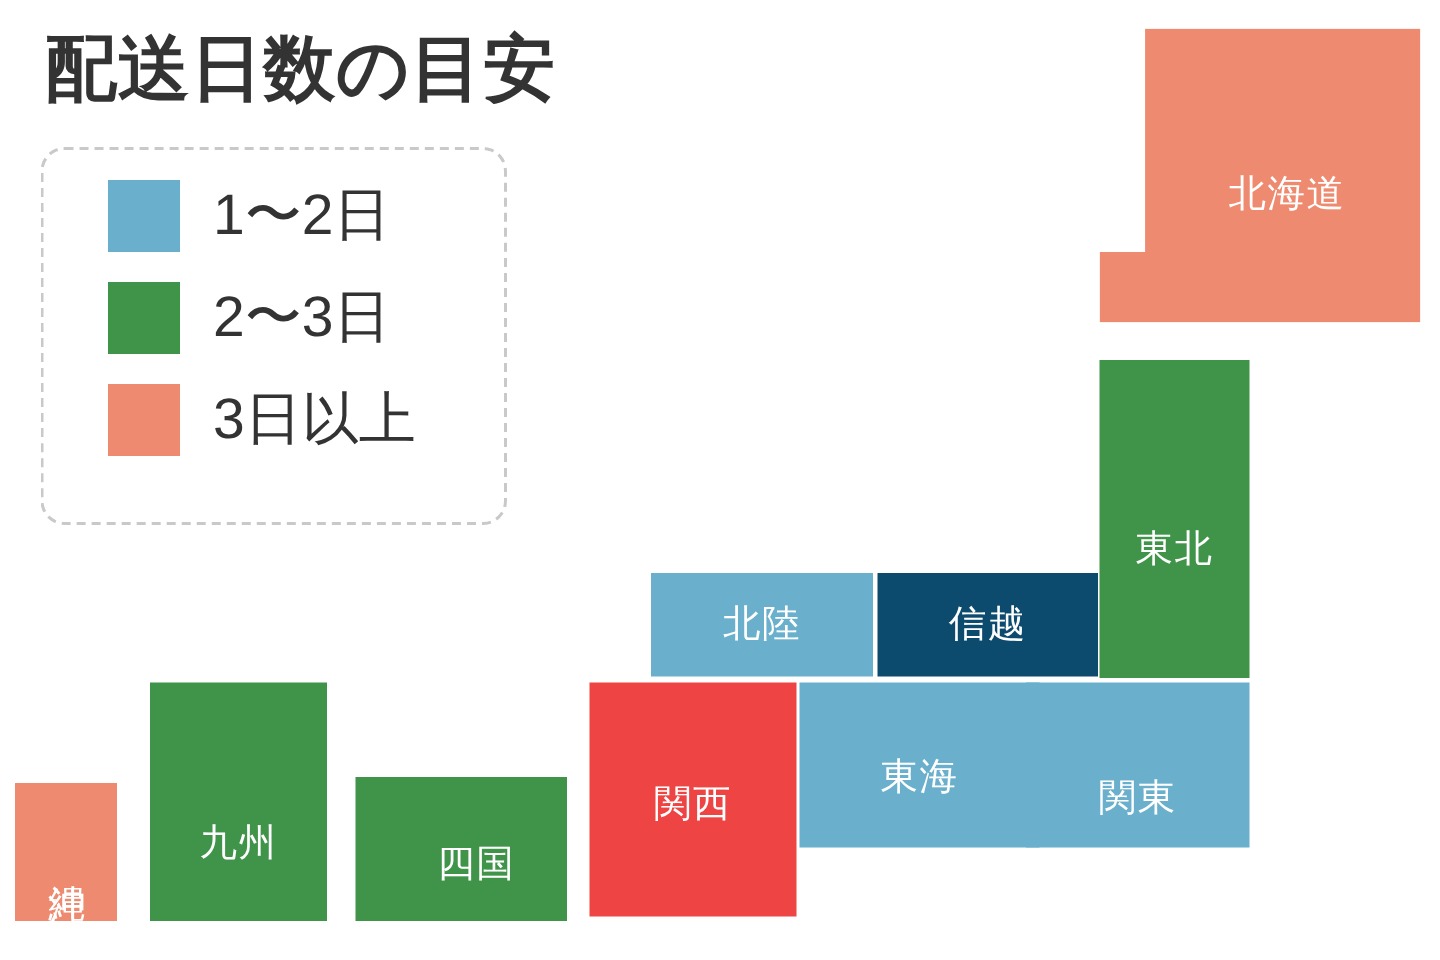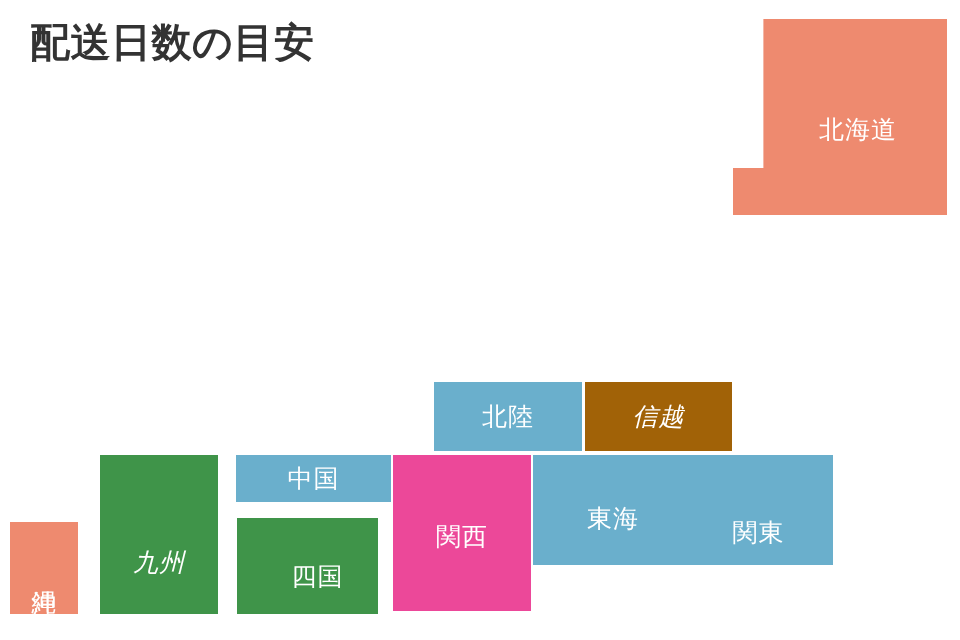--- a/index.html
+++ b/index.html
@@ -17,21 +17,21 @@
     height: 640px;
     background: #ffffff;
     overflow: hidden;
   }
 
   
   #page-title {
     position: absolute;
     left: 30px;
     top: 18px;
-    font-size: 40px;
+    font-size: 48px;
     font-weight: bold;
     color: #333333;
     letter-spacing: 0.5px;
     line-height: 1.2;
     white-space: nowrap;
   }
 
   
   #legend {
     position: absolute;
@@ -102,55 +102,75 @@
     clip-path: polygon(14.2% 0%, 100% 0%, 100% 100%, 0% 100%, 0% 76%, 14.2% 76%);
   }
 </style>
 </head>
 <body>
 
 <div id="stage">
 
   <div id="page-title">配送日数の目安</div>
 
+  <div id="legend">
+    <div id="legend-list">
+
+      <div class="legend-row">
+        <span class="legend-swatch" style="background:#6aafcc"></span>
+        <span class="legend-label">1〜2日</span>
+      </div>
+
+      <div class="legend-row">
+        <span class="legend-swatch" style="background:#3f9449"></span>
+        <span class="legend-label">2〜3日</span>
+      </div>
+
+      <div class="legend-row">
+        <span class="legend-swatch" style="background:#ee8a6f"></span>
+        <span class="legend-label">3日以上</span>
+      </div>
+
+    </div>
+  </div>
 
   <div class="region lab-center" id="region-hokkaido" style="left:733px; top:19px; width:214px; height:196px; background:#ee8a6f;">
     <span class="region-label" style="transform: translate(18px, 12px);">北海道</span>
   </div>
 
+  <div class="region lab-center" style="left:733px; top:240px; width:100px; height:212px; background:#3f9449;">
+    <span class="region-label" style="transform: translateY(20px);">東北</span>
+  </div>
 
   <div class="region lab-center" style="left:434px; top:382px; width:148px; height:69px; background:#6aafcc;">
     <span class="region-label">北陸</span>
   </div>
 
-  <div class="region lab-center" style="left:585px; top:382px; width:147px; height:69px; background:#a16207;font-style:italic;">
+  <div class="region lab-center" style="left:585px; top:382px; width:147px; height:69px; background:#0c4a6e;">
     <span class="region-label">信越</span>
   </div>
 
   <div class="region lab-center" style="left:684px; top:455px; width:149px; height:110px; background:#6aafcc;">
     <span class="region-label" style="transform: translateY(8px); margin-top: 29px;">関東</span>
   </div>
 
   <div class="region lab-center" style="left:533px; top:455px; width:160px; height:110px; background:#6aafcc;">
     <span class="region-label" style="transform: translateY(8px);">東海</span>
   </div>
 
-  <div class="region lab-center" style="left:393px; top:455px; width:138px; height:156px; background:#ec4899;">
+  <div class="region lab-center" style="left:393px; top:455px; width:138px; height:156px; background:#ef4444;">
     <span class="region-label" style="transform: translateY(3px);">関西</span>
   </div>
 
-  <div class="region lab-center" style="left:236px; top:455px; width:155px; height:47px; background:#6aafcc;">
-    <span class="region-label">中国</span>
-  </div>
 
   <div class="region lab-center" style="left:237px; top:518px; width:141px; height:96px; background:#3f9449;">
     <span class="region-label" style="transform: translateY(10px); margin-left: 20px;">四国</span>
   </div>
 
   <div class="region lab-center" style="left:100px; top:455px; width:118px; height:159px; background:#3f9449;">
-    <span class="region-label" style="transform: translateY(28px); font-style: italic;">九州</span>
+    <span class="region-label" style="transform: translateY(28px);">九州</span>
   </div>
 
   <div class="region lab-center" style="left:10px; top:522px; width:68px; height:92px; background:#ee8a6f;">
     <span class="region-label vertical" style="transform: translateY(4px);">沖縄</span>
   </div>
 
 </div>
 
 </body></html>

